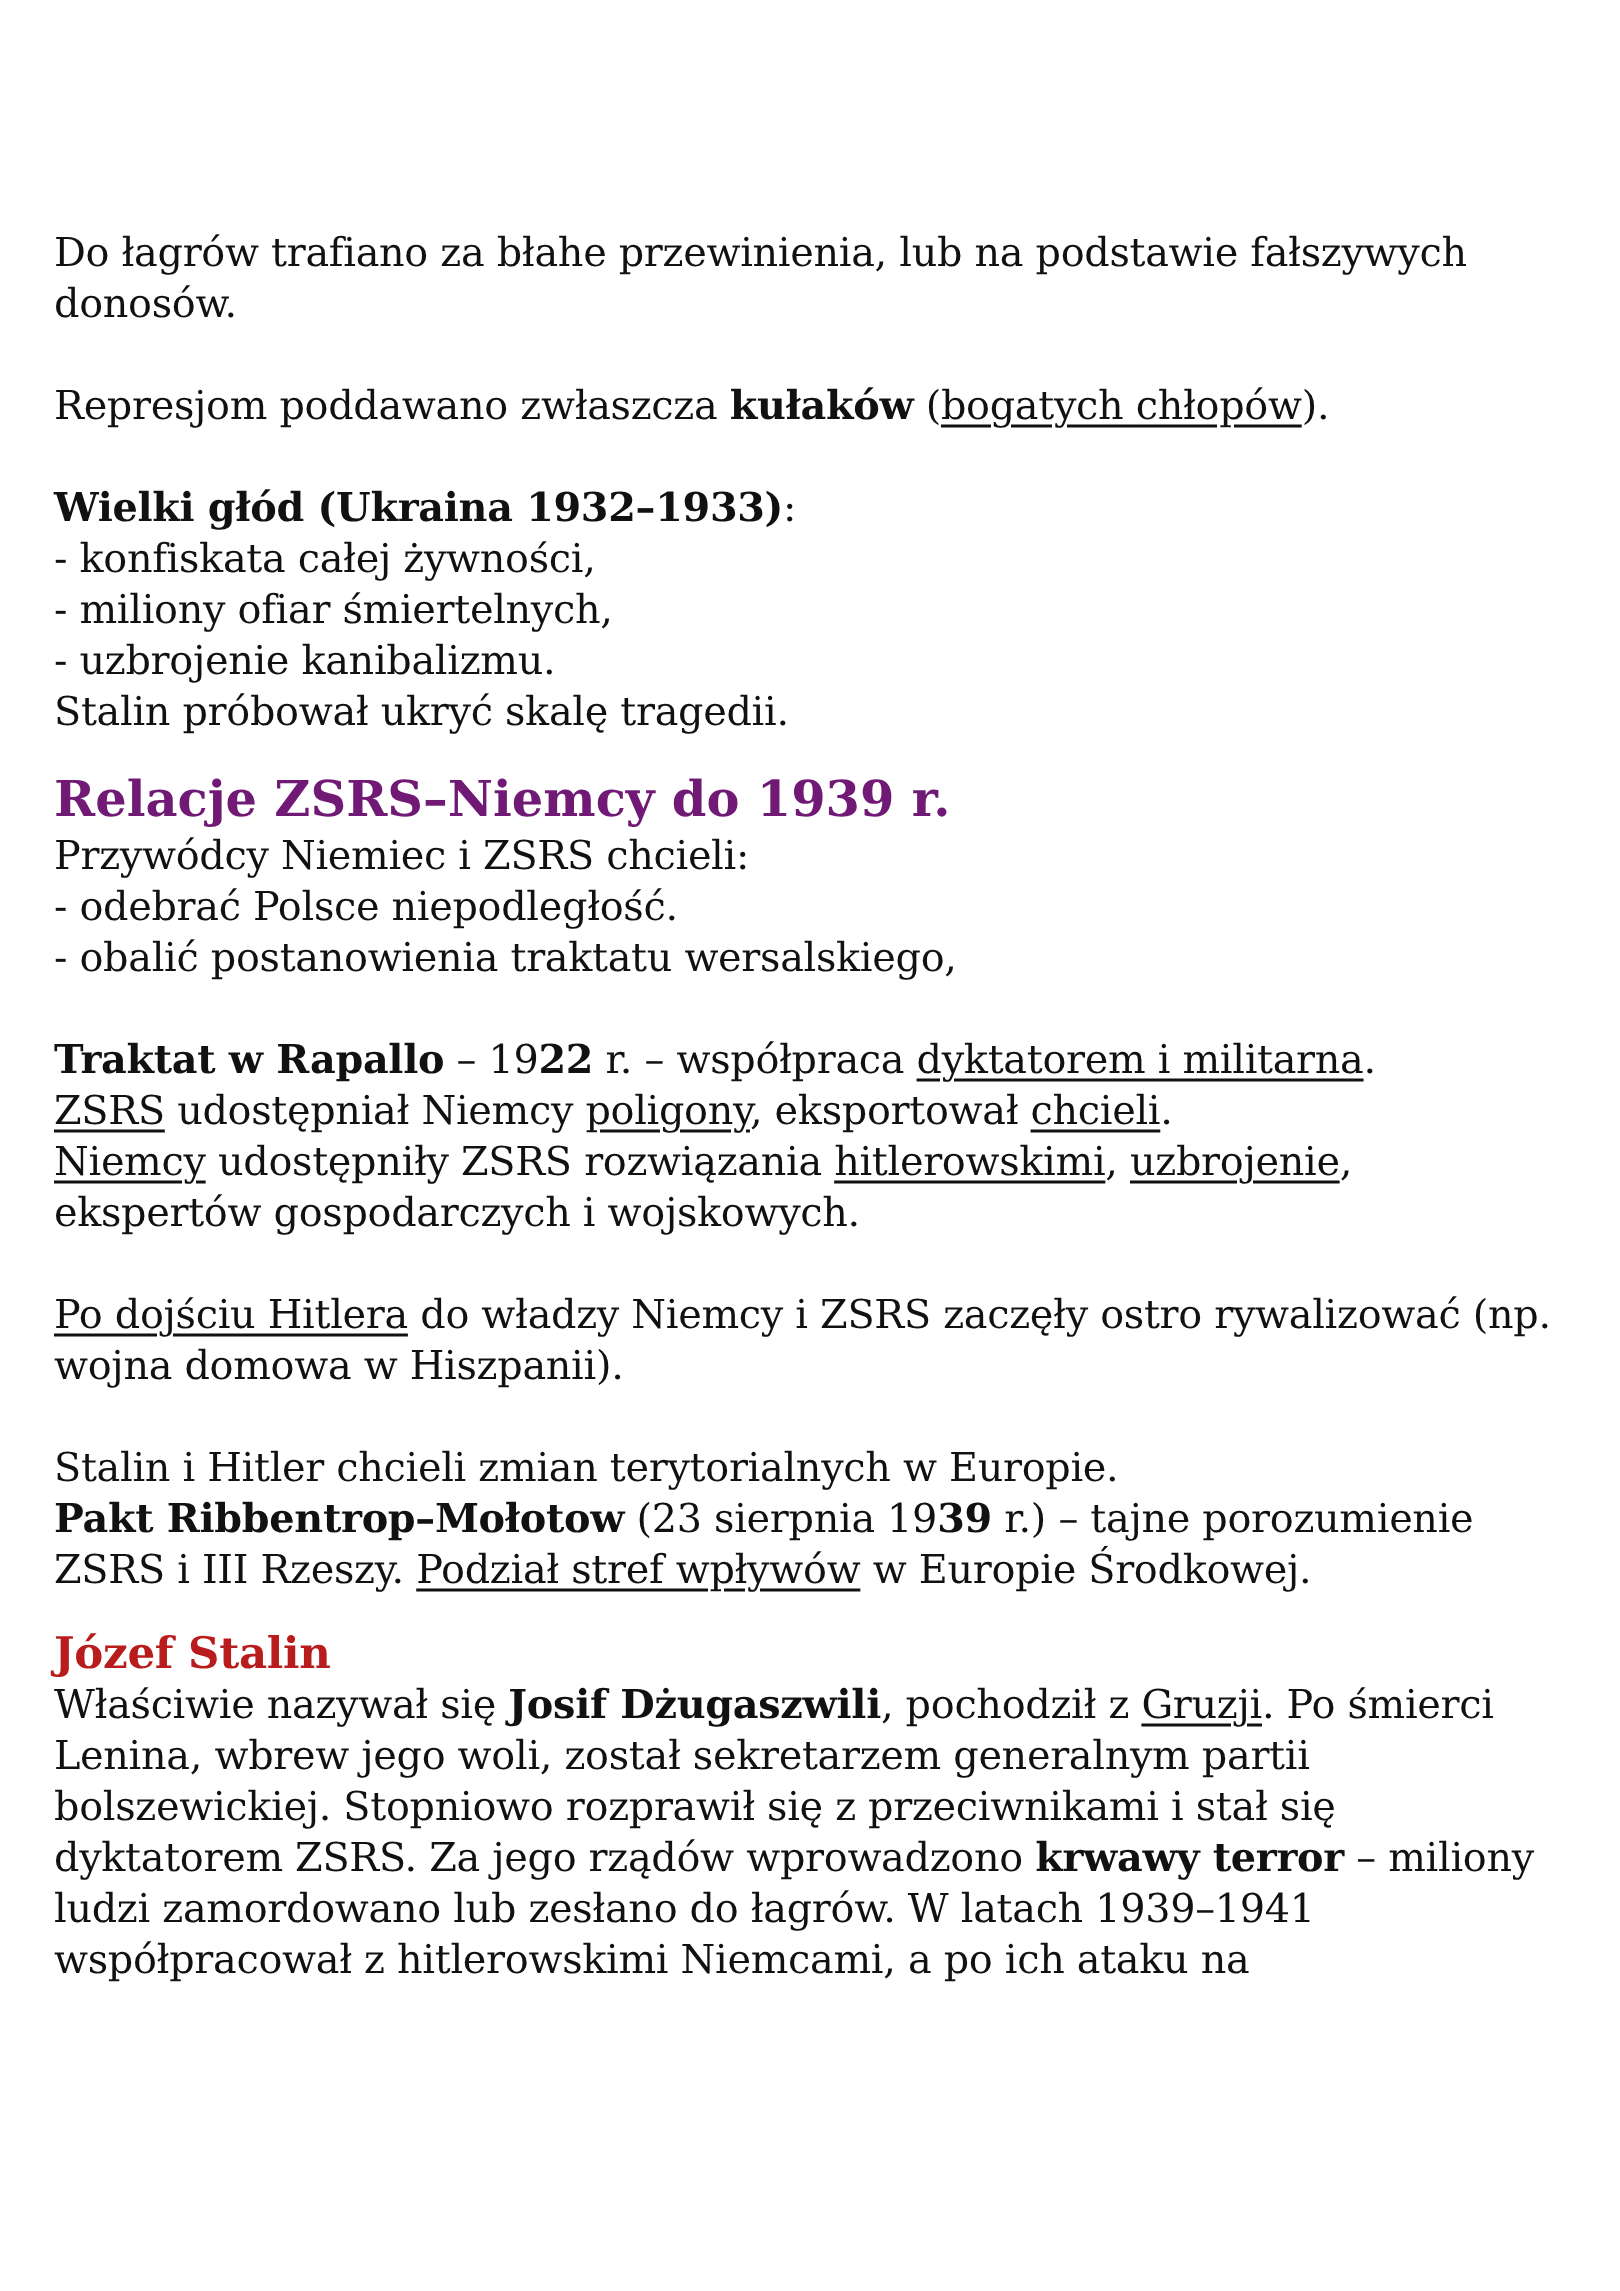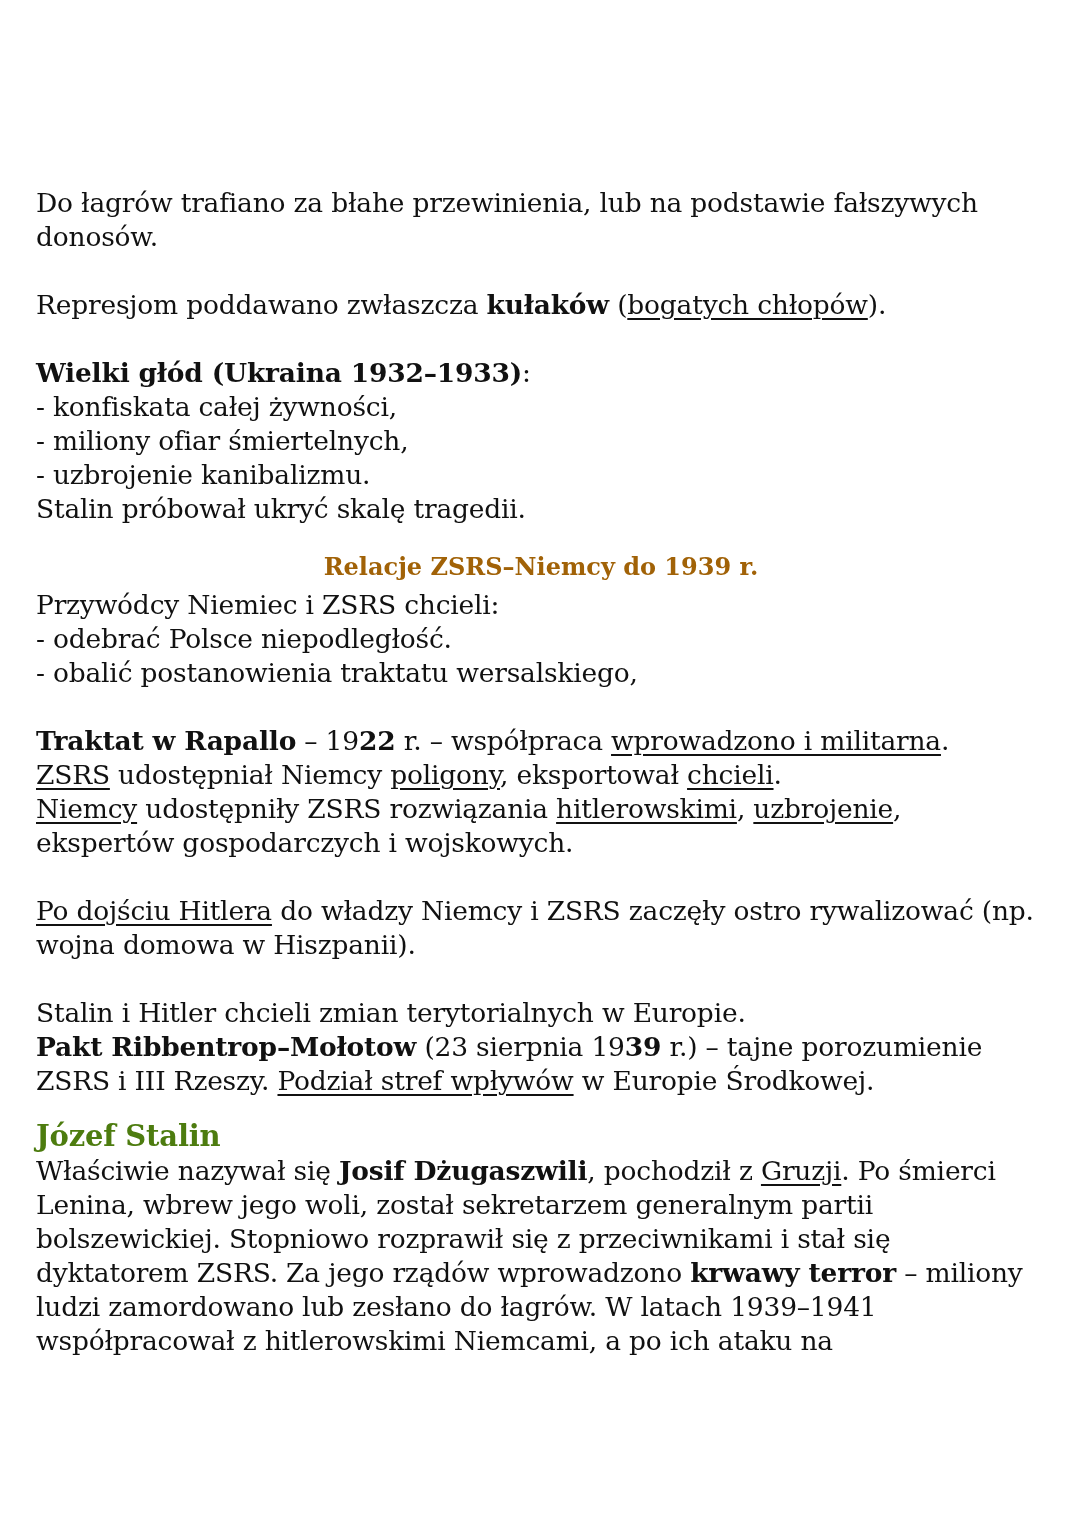--- a/index.html
+++ b/index.html
@@ -1,32 +1,32 @@
 <!DOCTYPE html>
 <html><head>
 <meta charset="utf-8">
 <style>
   html, body { margin: 0; padding: 0; background: #ffffff; }
   body { width: 1080px; height: 1527px; position: relative; overflow: hidden; }
   .page {
     position: absolute; left: 36px; top: 152px; width: 1010px;
     font-family: "DejaVu Serif", serif; font-size: 26.5px; line-height: 34px;
-    color: #111111; letter-spacing: -0.2px; margin-top: 34px;
+    color: #111111; letter-spacing: -0.2px;
   }
   p { margin: 0; }
   .gap { height: 34px; }
   .gap-sm { height: 20px; }
   b { font-weight: bold; }
   u { text-decoration: underline; text-underline-offset: 4px; text-decoration-thickness: 1.5px; }
   h2 {
-    margin: 0; color: #a16207; font-family: "DejaVu Serif", serif; font-weight: bold;
-    font-size: 24px; line-height: 42px; letter-spacing: 0; text-align: center;
+    margin: 0; color: #701a75; font-family: "DejaVu Serif", serif; font-weight: bold;
+    font-size: 33px; line-height: 42px; letter-spacing: 0;
   }
   h3 {
-    margin: 0; color: #4d7c0f; font-family: "DejaVu Serif", serif; font-weight: bold;
+    margin: 0; color: #b91c1c; font-family: "DejaVu Serif", serif; font-weight: bold;
     font-size: 29px; line-height: 36px;
   }
 </style>
 </head>
 <body>
 
 <div class="page">
 
   <p>Do łagrów trafiano za błahe przewinienia, lub na podstawie fałszywych donosów.</p>
   <div class="gap"></div>
@@ -39,21 +39,21 @@
   <p>- uzbrojenie kanibalizmu.</p>
   <p>Stalin próbował ukryć skalę tragedii.</p>
   <div class="gap-sm"></div>
 
   <h2>Relacje ZSRS–Niemcy do 1939 r.</h2>
   <p>Przywódcy Niemiec i ZSRS chcieli:</p>
   <p>- odebrać Polsce niepodległość.</p>
   <p>- obalić postanowienia traktatu wersalskiego,</p>
   <div class="gap"></div>
 
-  <p><b>Traktat w Rapallo</b><span> – 19</span><b>22</b><span> r. – współpraca </span><u>wprowadzono i militarna</u><span>.</span></p>
+  <p><b>Traktat w Rapallo</b><span> – 19</span><b>22</b><span> r. – współpraca </span><u>dyktatorem i militarna</u><span>.</span></p>
   <p><u>ZSRS</u><span> udostępniał Niemcy </span><u>poligony</u><span>, eksportował </span><u>chcieli</u><span>.</span></p>
   <p><u>Niemcy</u><span> udostępniły ZSRS rozwiązania </span><u>hitlerowskimi</u><span>, </span><u>uzbrojenie</u><span>,</span><br><span>ekspertów gospodarczych i wojskowych.</span></p>
   <div class="gap"></div>
 
   <p><u>Po dojściu Hitlera</u><span> do władzy Niemcy i ZSRS zaczęły ostro rywalizować (np. wojna domowa w Hiszpanii).</span></p>
   <div class="gap"></div>
 
   <p>Stalin i Hitler chcieli zmian terytorialnych w Europie.</p>
   <p><b>Pakt Ribbentrop–Mołotow</b><span> (23 sierpnia 19</span><b>39</b><span> r.) – tajne porozumienie ZSRS i III Rzeszy. </span><u>Podział stref wpływów</u><span> w Europie Środkowej.</span></p>
   <div class="gap-sm"></div>

